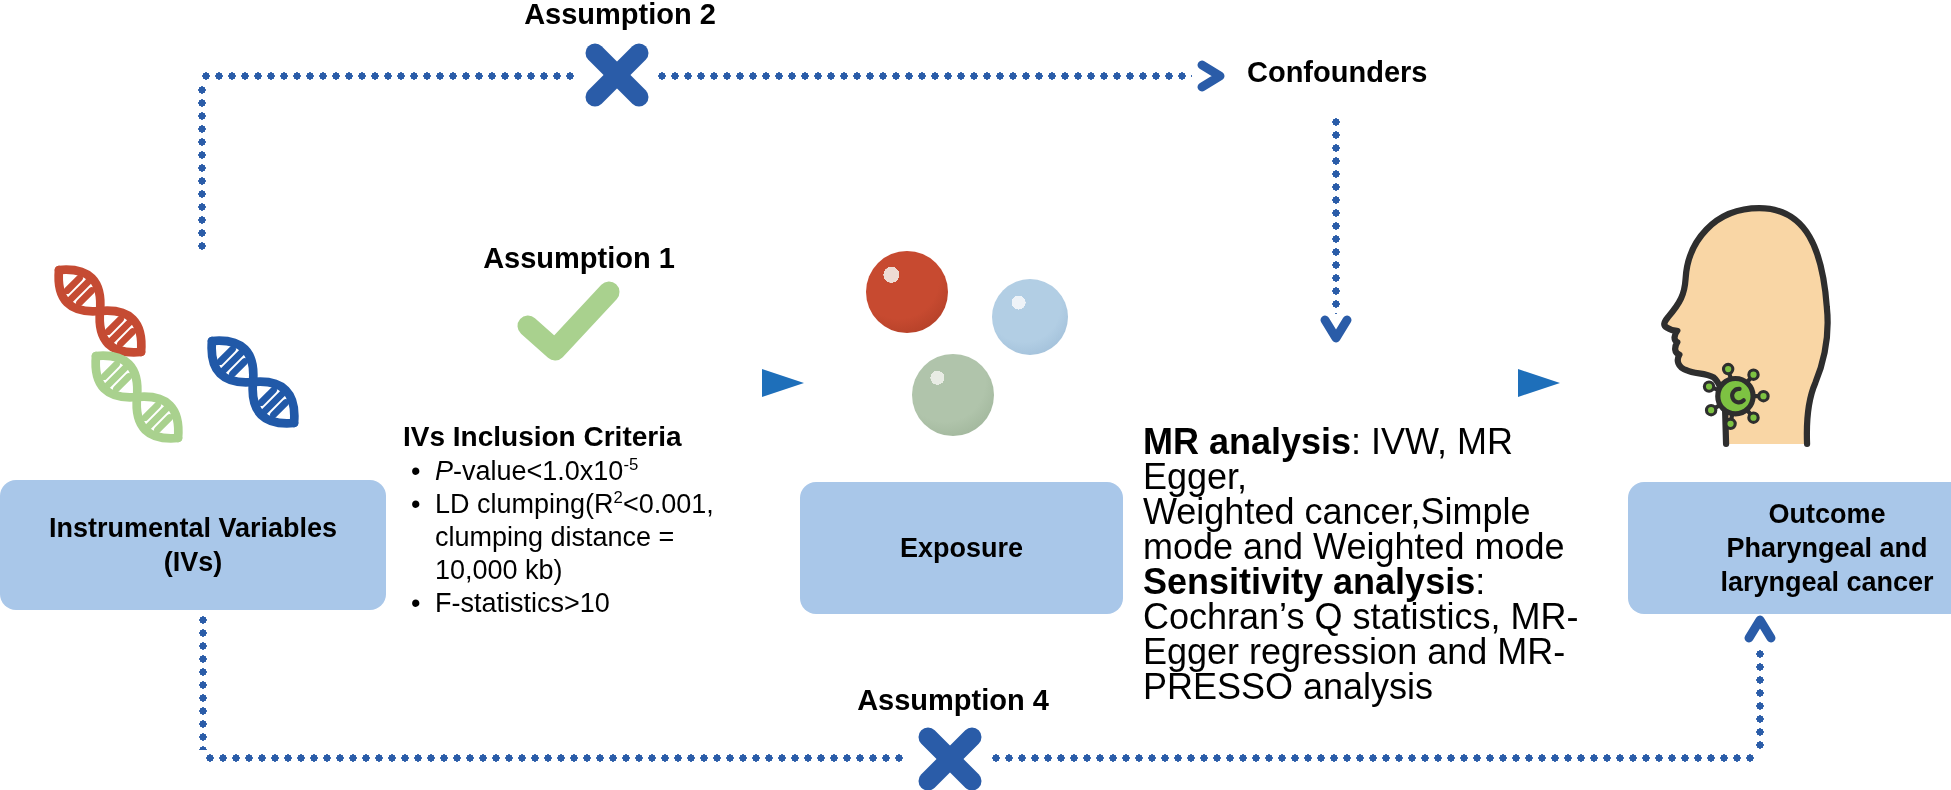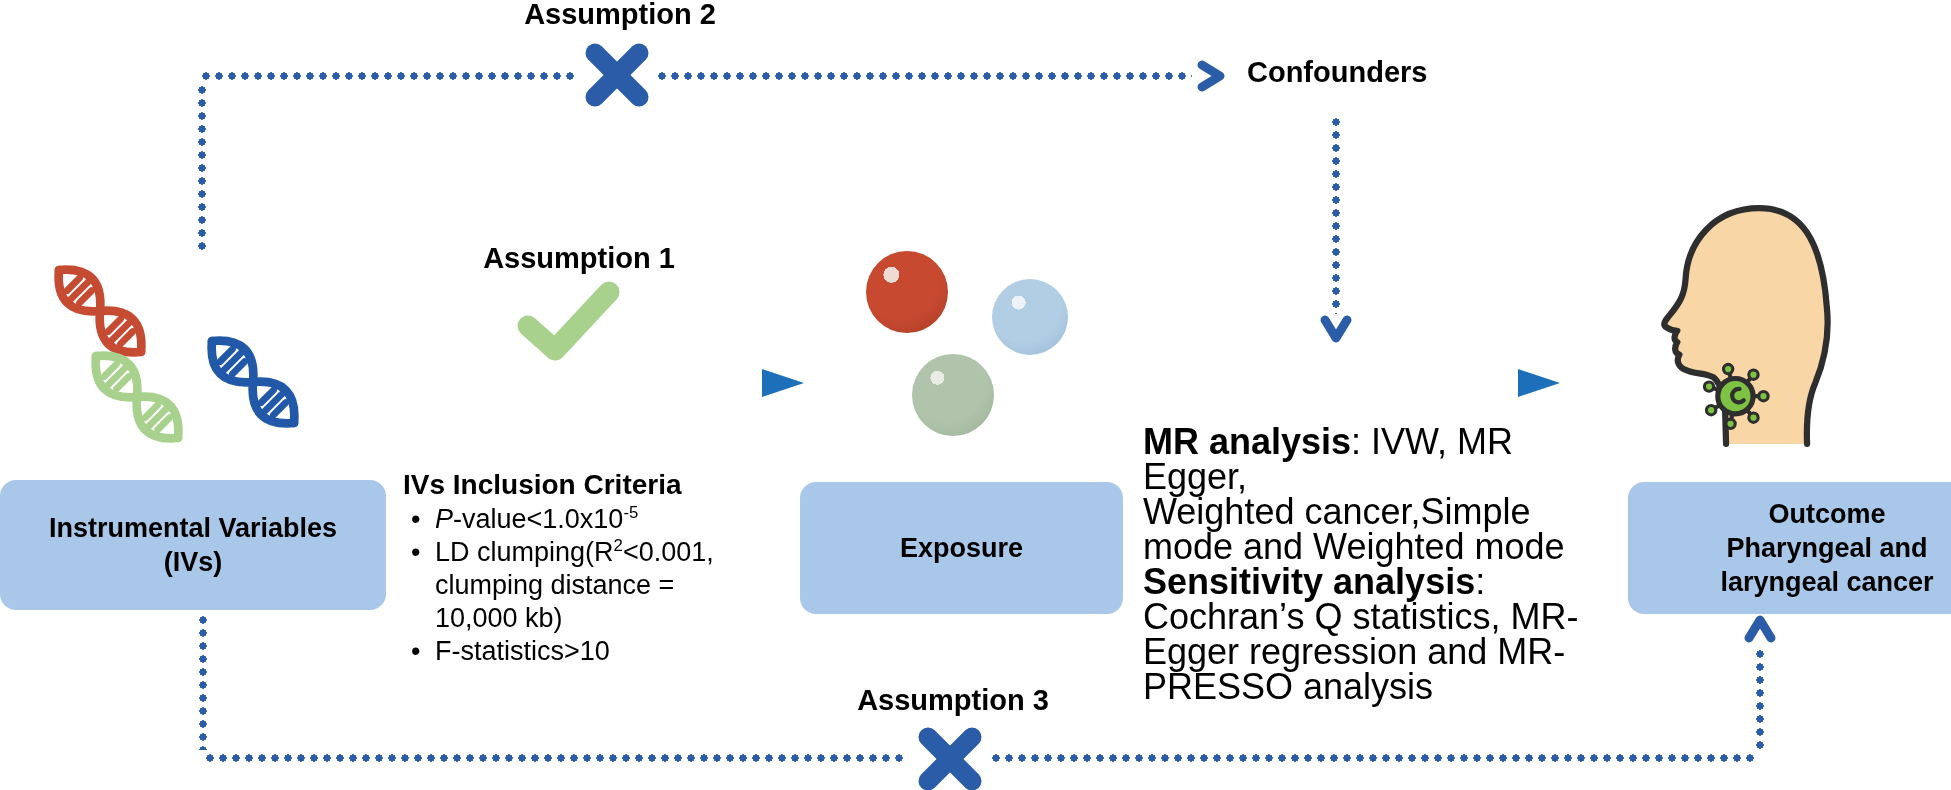--- a/index.html
+++ b/index.html
@@ -16,21 +16,21 @@
     background:radial-gradient(circle 3.6px at 4px 4px,var(--blue) 98%,transparent 100%) 0 0/13px 8px repeat-x;}
   .dots-v{position:absolute;width:8px;
     background:radial-gradient(circle 3.6px at 4px 4px,var(--blue) 98%,transparent 100%) 0 0/8px 13px repeat-y;}
   
   .lbl{position:absolute;font-weight:bold;font-size:29px;white-space:nowrap;}
   .lbl.center{text-align:center;width:300px;}
   
   .box{position:absolute;background:var(--boxBlue);display:flex;flex-direction:column;
        justify-content:center;align-items:center;font-weight:bold;font-size:27px;line-height:34px;text-align:center;border-radius:16px;}
   
-  #criteria{position:absolute;left:403px;top:419px;width:380px;font-size:27px;line-height:33px;margin-top:48px;}
+  #criteria{position:absolute;left:403px;top:419px;width:380px;font-size:27px;line-height:33px;}
   #criteria .crit-h{font-weight:bold;font-size:28px;line-height:36px;}
   .crit-line{display:flex;}
   .blt{display:inline-block;width:24px;padding-left:8px;flex:none;}
   .crit-cont{padding-left:32px;}
   sup{font-size:0.62em;vertical-align:super;line-height:0;}
   
   #mrblock{position:absolute;left:1143px;top:424px;width:445px;font-size:36px;line-height:35px;}
   #mrblock b{font-weight:bold;}
   
   .circle{position:absolute;border-radius:50%;}
@@ -220,15 +220,15 @@
   <div class="dots-v" style="left:1756px;top:650px;height:104px;"></div>
   <svg class="chev" style="left:1745px;top:614px;" width="30" height="30" viewBox="0 0 30 30">
     <polyline points="4,24 15,6 26,24" fill="none" stroke="currentColor" stroke-width="9" stroke-linecap="round" stroke-linejoin="round"></polyline>
   </svg>
   <div class="xmark" style="left:917px;top:726px;">
     <svg width="66" height="66" viewBox="0 0 66 66">
       <line x1="11" y1="11" x2="55" y2="55" stroke="currentColor" stroke-width="19" stroke-linecap="round"></line>
       <line x1="55" y1="11" x2="11" y2="55" stroke="currentColor" stroke-width="19" stroke-linecap="round"></line>
     </svg>
   </div>
-  <div class="lbl center" style="left:803px;top:684px;">Assumption 3</div>
+  <div class="lbl center" style="left:803px;top:684px;">Assumption 4</div>
 
 </div>
 
 </body></html>

